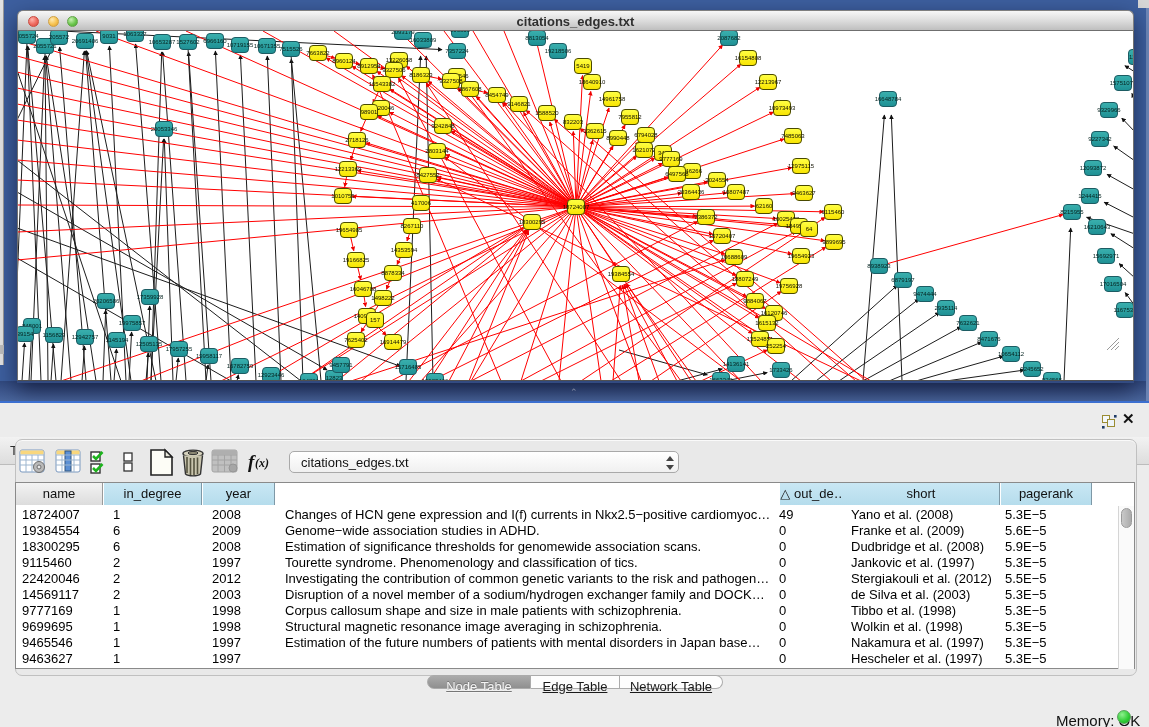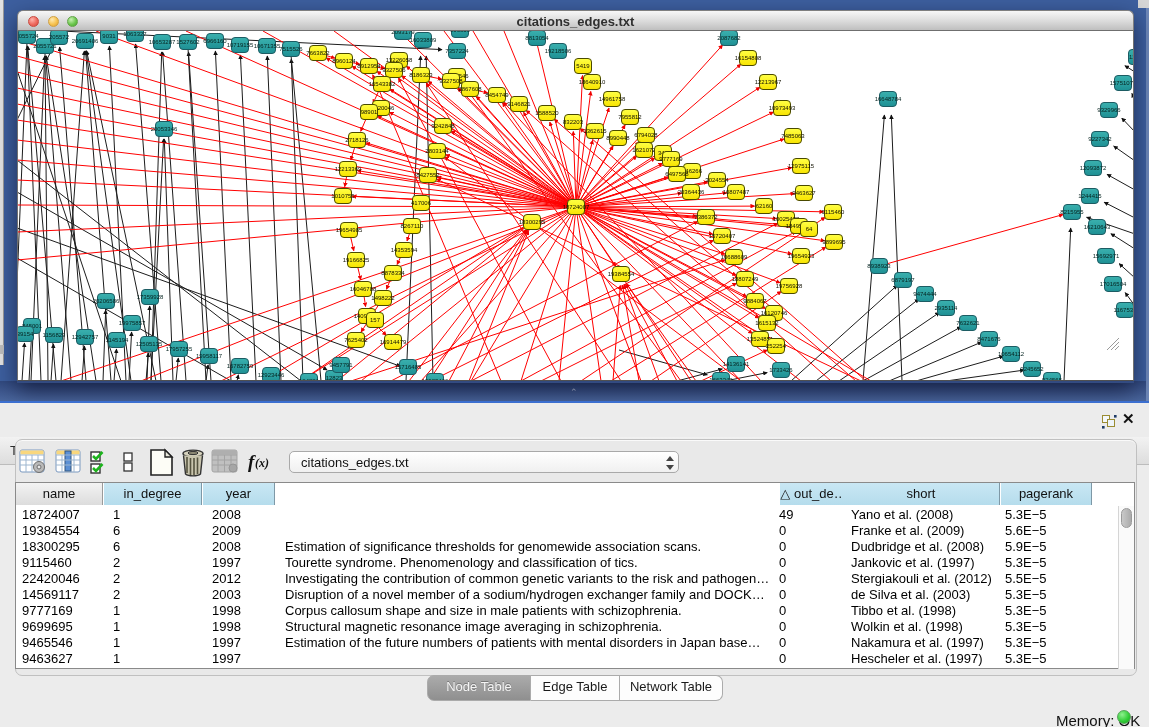--- a/index.html
+++ b/index.html
@@ -37,21 +37,21 @@
 .c0 { left:6px; width:95px; }
 .c1 { left:97px; width:80px; }
 .c2 { left:196px; width:70px; }
 .c3 { left:269px; width:486px; }
 .c4 { left:763px; width:80px; }
 .c5 { left:835px; width:160px; }
 .c6 { left:989px; width:95px; }
 .vscroll { position:absolute; left:1102px; top:23px; width:16px; height:163px; background:#fafafa; border-left:1px solid #d5d5d5; }
 .vthumb { position:absolute; left:2px; top:2px; width:11px; height:20px; background:linear-gradient(90deg,#c9c9c9,#ababab); border-radius:6px; border:1px solid #9a9a9a; }
 .tabs { left:427px; top:272px; height:22px; font-size:13px; }
-.tab { position:absolute; top:0; height:26px; line-height:21px; text-align:center; background:#fdfdfd; border:1px solid #ababab; color:#1a1a1a; }
+.tab { position:absolute; top:0; height:14px; line-height:21px; text-align:center; background:#fdfdfd; border:1px solid #ababab; color:#1a1a1a;text-decoration:underline; }
 .tab.sel { background:linear-gradient(#ababab,#8f8f8f); color:#f4f4f4; text-shadow:0 -1px 0 #777; }
 .mem { left:1056px; top:309px; font-size:15px; color:#111; }
 .memdot { left:1117px; top:307px; width:14px; height:14px; border-radius:50%; background:radial-gradient(circle at 35% 30%, #8ef08e, #2ecb34 60%, #18a31e); border:1px solid #58a35a; }
 </style></head>
 <body>
 <div id="root">
   <div class="bottomblue"></div>
   <div class="rightedge"></div>
   <div style="position:absolute;left:570px;top:389px;width:10px;height:6px;color:#b8c4dd;font-size:9px;line-height:6px">⌃</div>
   <div class="palestrip"></div>
@@ -668,28 +668,30 @@
       <div class="thead" style="left:88px;width:98px">in_degree</div>
       <div class="thead" style="left:187px;width:72px">year</div>
       <div class="thead" style="left:764px;width:68px">△ out_de…</div>
       <div class="thead" style="left:827px;width:157px">short</div>
       <div class="thead" style="left:985px;width:91px">pagerank</div>
       <div class="trows">
           <div class="tr">
             <div class="c0">18724007</div>
             <div class="c1">1</div>
             <div class="c2">2008</div>
+            <div class="c3">Changes of HCN gene expression and I(f) currents in Nkx2.5−positive cardiomyoc…</div>
             <div class="c4">49</div>
             <div class="c5">Yano et al. (2008)</div>
             <div class="c6">5.3E−5</div>
           </div>
           <div class="tr">
             <div class="c0">19384554</div>
             <div class="c1">6</div>
             <div class="c2">2009</div>
+            <div class="c3">Genome−wide association studies in ADHD.</div>
             <div class="c4">0</div>
             <div class="c5">Franke et al. (2009)</div>
             <div class="c6">5.6E−5</div>
           </div>
           <div class="tr">
             <div class="c0">18300295</div>
             <div class="c1">6</div>
             <div class="c2">2008</div>
             <div class="c3">Estimation of significance thresholds for genomewide association scans.</div>
             <div class="c4">0</div>

